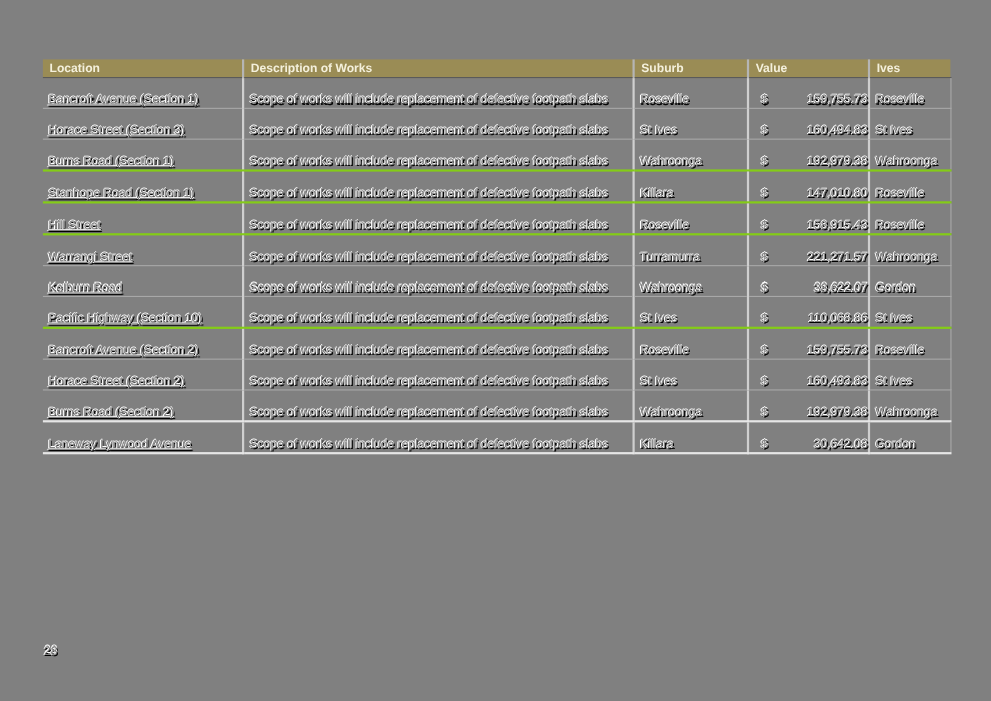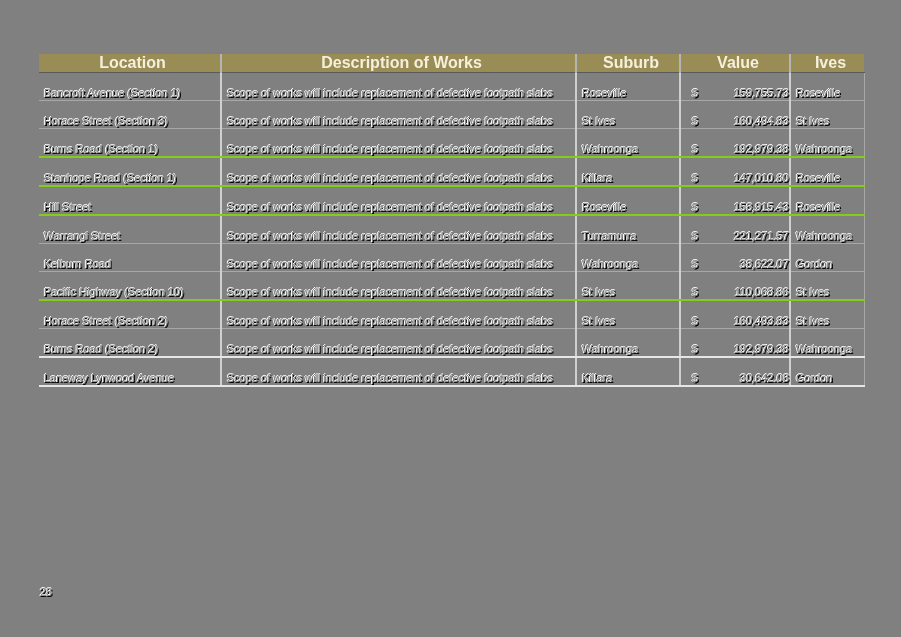--- a/index.html
+++ b/index.html
@@ -10,34 +10,34 @@
   .txt {
     color:#7f7f7f;
     text-shadow: -1px 0 0 #fff, 0 -1px 0 #fff, 1px 1px 0 #000, 0 1px 0 #000;
     font-size:11px;
   }
   table.works {
     position:absolute; left:39px; top:54px; width:825px;
     border-collapse:collapse; table-layout:fixed;
   }
   table.works th {
-    background:#9a8c55; color:#f4f0dc; text-align:center; font-weight:bold;
-    font-size:16px; height:16px; padding:0 0 0 6px;
+    background:#9a8c55; color:#f4f0dc; text-align:left; font-weight:bold;
+    font-size:11px; height:16px; padding:0 0 0 6px;
     border-right:2px solid #b5b5b5; border-bottom:1px solid #5a5a5a;
   }
   table.works th:last-child { border-right:none; }
   table.works td {
     height:27px; padding:0 0 0 5px; vertical-align:bottom;
     border-right:2px solid #cfcfcf; border-bottom:1px solid #a8a8a8;
     font-size:11px; line-height:13px;
   }
   table.works td:last-child { border-right:1px solid #a8a8a8; }
   table.works tr.dark td { border-bottom:2px solid #84cc16; }
   table.works tr.light td { border-bottom:2px solid #e6e6e6; }
-  td.loc { padding-bottom:1px; }
+  td.loc { padding-bottom:1px;text-decoration:underline; }
   td.desc { vertical-align:top; padding-top:1px;margin-left:22px; }
   td.val { padding-right:4px; }
   .val-inner { display:flex; justify-content:space-between; }
   .dollar { padding-left:6px; }
   .page-num { position:absolute; left:40px; top:586px; }
 </style>
 </head>
 <body>
 
 <table class="works">
@@ -148,20 +148,32 @@
       <td class="txt">St Ives</td>
       <td class="txt val">
           <div class="val-inner">
             <span class="dollar">$</span>
             <span>110,068.86</span>
           </div>
         </td>
       <td class="txt">St Ives</td>
     </tr>
     <tr>
+      <td class="txt loc">Bancroft Avenue (Section 2)</td>
+      <td class="txt desc">Scope of works will include replacement of defective footpath slabs</td>
+      <td class="txt">Roseville</td>
+      <td class="txt val">
+          <div class="val-inner">
+            <span class="dollar">$</span>
+            <span>159,755.73</span>
+          </div>
+        </td>
+      <td class="txt">Roseville</td>
+    </tr>
+    <tr>
       <td class="txt loc">Horace Street (Section 2)</td>
       <td class="txt desc">Scope of works will include replacement of defective footpath slabs</td>
       <td class="txt">St Ives</td>
       <td class="txt val">
           <div class="val-inner">
             <span class="dollar">$</span>
             <span>160,493.83</span>
           </div>
         </td>
       <td class="txt">St Ives</td>

